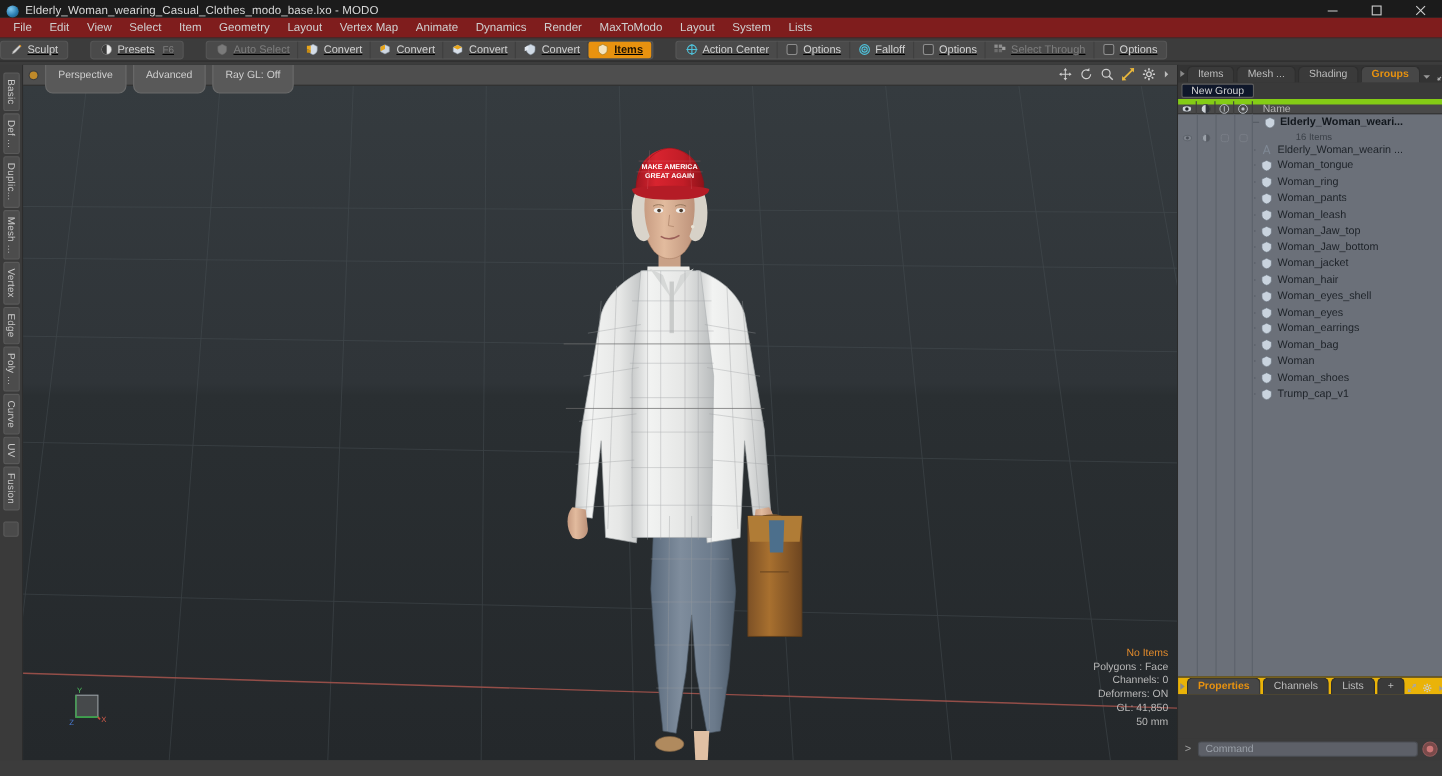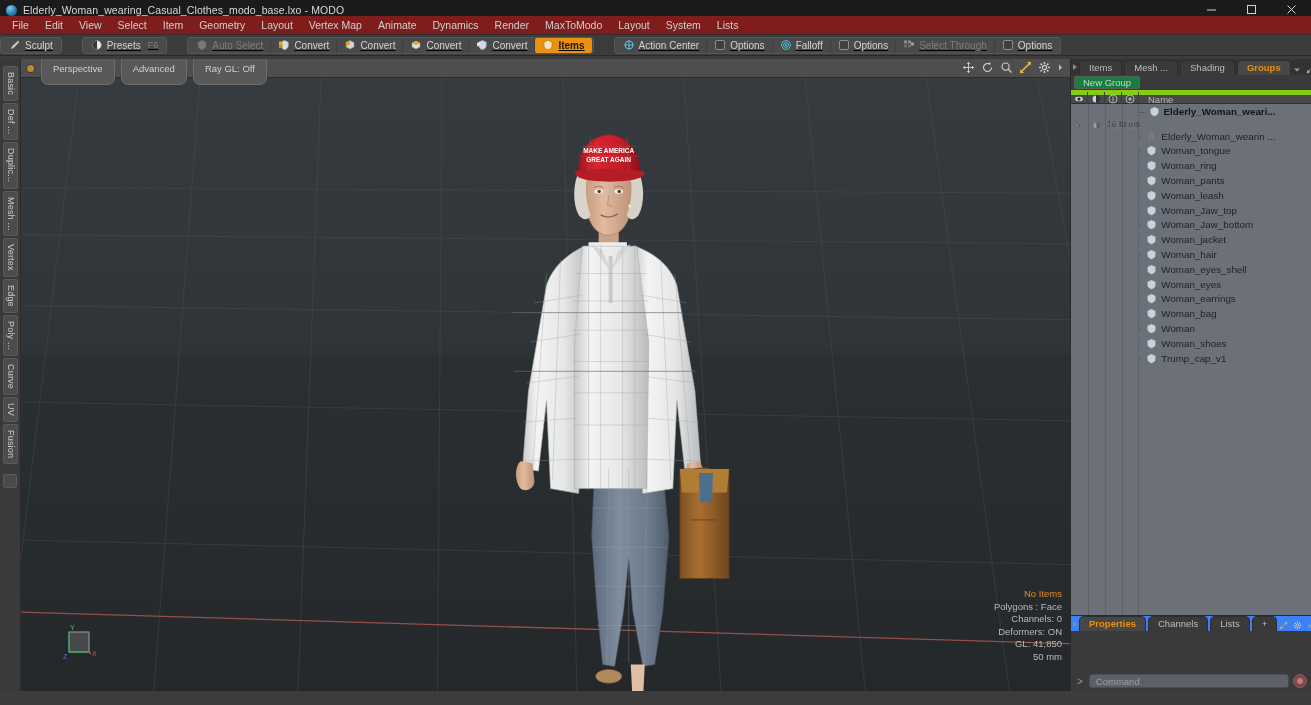--- a/index.html
+++ b/index.html
@@ -125,21 +125,21 @@
     border: 1px solid #2e2e2e; border-bottom: none; white-space: nowrap;
   }
   .rp-tab.sel { background: #474747; color: #e8920f; font-weight: bold; }
   .rp-tabicons { margin-left: auto; display: flex; align-items: center; gap: 5px; padding: 0 4px 1px 0; }
 
   .rp-newgroup {
     height: 15px; background: #3a3a3a; display: flex; align-items: center;
     padding: 0 3px; flex: 0 0 auto;
   }
   .ng-btn {
-    height: 13px; padding: 0 8px; background: #15803d; border: 1px solid #5d5d5d;
+    height: 13px; padding: 0 8px; background: #0f172a; border: 1px solid #5d5d5d;
     border-radius: 2px; color: #d0d0d0; font-size: 9.5px; display: flex; align-items: center;
   }
 
   .rp-colhead {
     height: 14px; background: #494949; display: flex; align-items: center;
     border-top: 5px solid #84cc16; border-bottom: 1px solid #2f2f2f; flex: 0 0 auto;
   }
   .colcell {
     width: 17px; height: 14px; display: flex; align-items: center; justify-content: center;
     border-right: 1px solid #3d3d3d;
@@ -154,24 +154,24 @@
   .gutter i { position: absolute; top: 0; bottom: 0; width: 1px; background: #5d626b; display: block; }
   .rowarea { position: absolute; left: 0; right: 0; top: 0; bottom: 0; }
   .row {
     height: 14.8px; display: flex; align-items: center; position: relative;
     padding-left: 68px; font-size: 9.8px; color: #1d2228; white-space: nowrap;
   }
   .row .dash { color: #4b5059; margin-right: 4px; font-size: 10px; }
   .row .ico { width: 11px; height: 11px; margin-right: 4px; flex: 0 0 auto; }
   .row .lbl { overflow: hidden; text-overflow: ellipsis; }
   .row.toprow .lbl { font-weight: bold; color: #11161c; }
-  .row.sub { padding-left: 36px; font-size: 8.6px; color: #3b4048; height: 10px; }
+  .row.sub { padding-left: 107px; font-size: 8.6px; color: #3b4048; height: 10px; }
 
   .rp-bottabs {
-    height: 16px; background: #3b82f6; display: flex; align-items: flex-end;
+    height: 16px; background: #eab308; display: flex; align-items: flex-end;
     padding-left: 8px; position: relative; flex: 0 0 auto; border-top: 1px solid #2a2a2a;
   }
   .rp-props { height: 40px; background: #3a3a3a; flex: 0 0 auto; }
   .rp-cmd { height: 20px; background: #3a3a3a; display: flex; align-items: center; padding: 0 4px; gap: 4px; flex: 0 0 auto; }
   .cmd-gt { color: #9a9a9a; font-size: 10px; padding: 0 2px; }
   .cmd-in {
     flex: 1; height: 14px; background: #5d6068; border: 1px solid #4a4d53; border-radius: 3px;
     color: #a8acb4; font-size: 9.5px; padding: 0 6px; outline: none;
   }
   .cmd-in::placeholder { color: #9aa0a8; }

